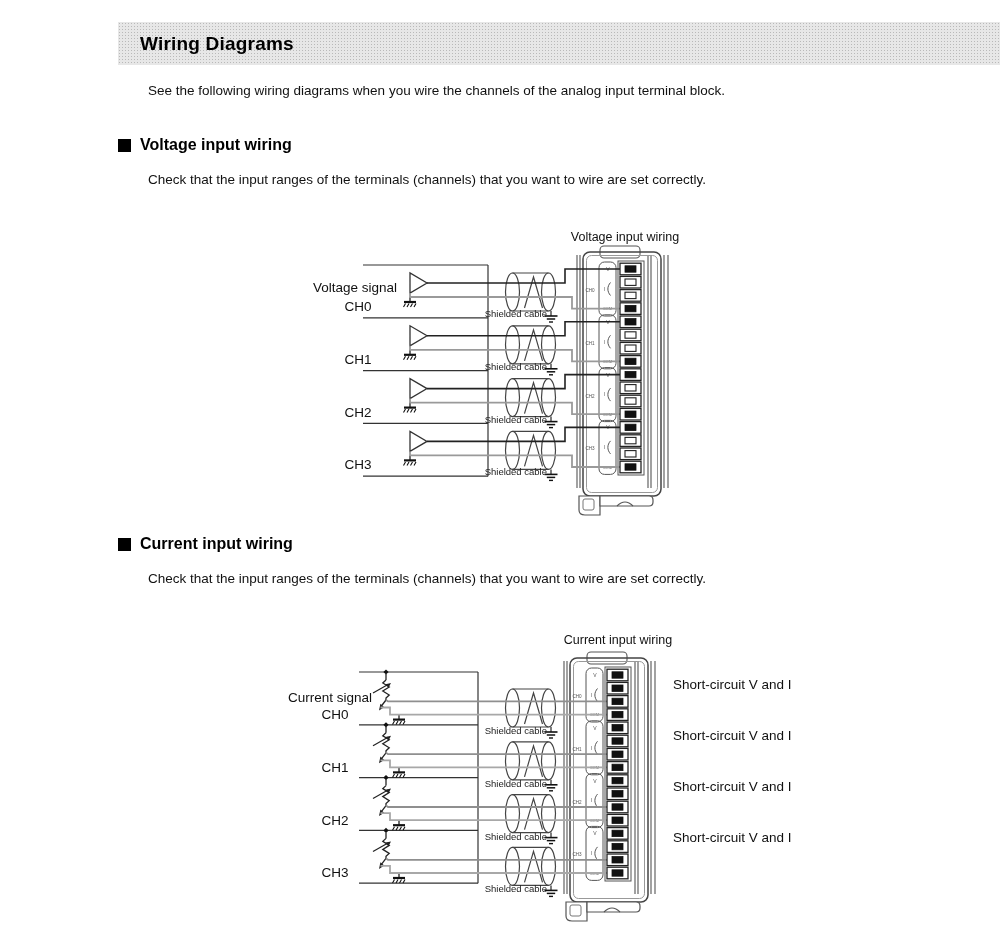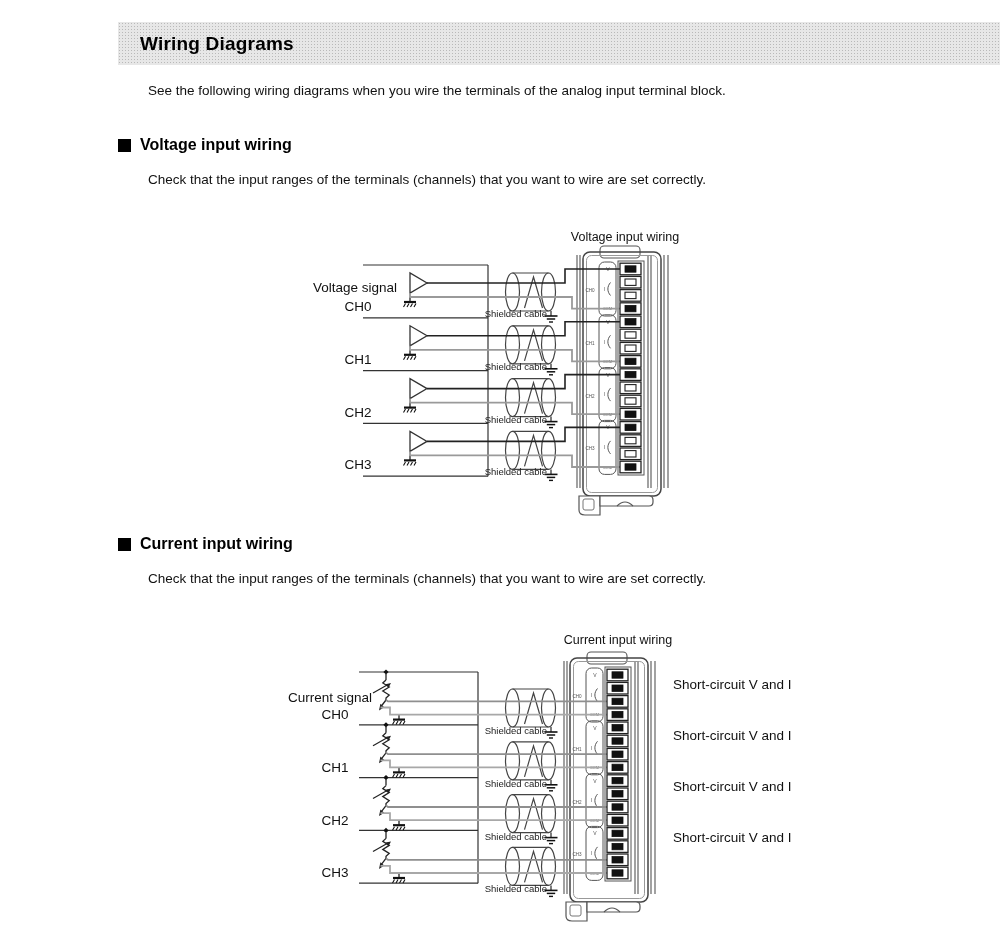--- a/index.html
+++ b/index.html
@@ -24,21 +24,21 @@
   .cbl{font-size:9.5px;fill:#222;}
   .tiny{fill:#555;}
 </style>
 </head>
 <body>
 
 <div id="header-bar" class="abs">
   <h1>Wiring Diagrams</h1>
 </div>
 
-<p class="body-text abs" style="left:148px;top:83px;">See the following wiring diagrams when you wire the terminals of the analog input terminal block.</p>
+<p class="body-text abs" style="left:148px;top:83px;">See the following wiring diagrams when you wire the channels of the analog input terminal block.</p>
 
 <div class="section-heading abs" style="left:118px;top:136px;">
   <div class="bullet"></div>
   <span>Voltage input wiring</span>
 </div>
 <p class="body-text abs" style="left:148px;top:172px;">Check that the input ranges of the terminals (channels) that you want to wire are set correctly.</p>
 
 <div class="section-heading abs" style="left:118px;top:535px;">
   <div class="bullet"></div>
   <span>Current input wiring</span>

